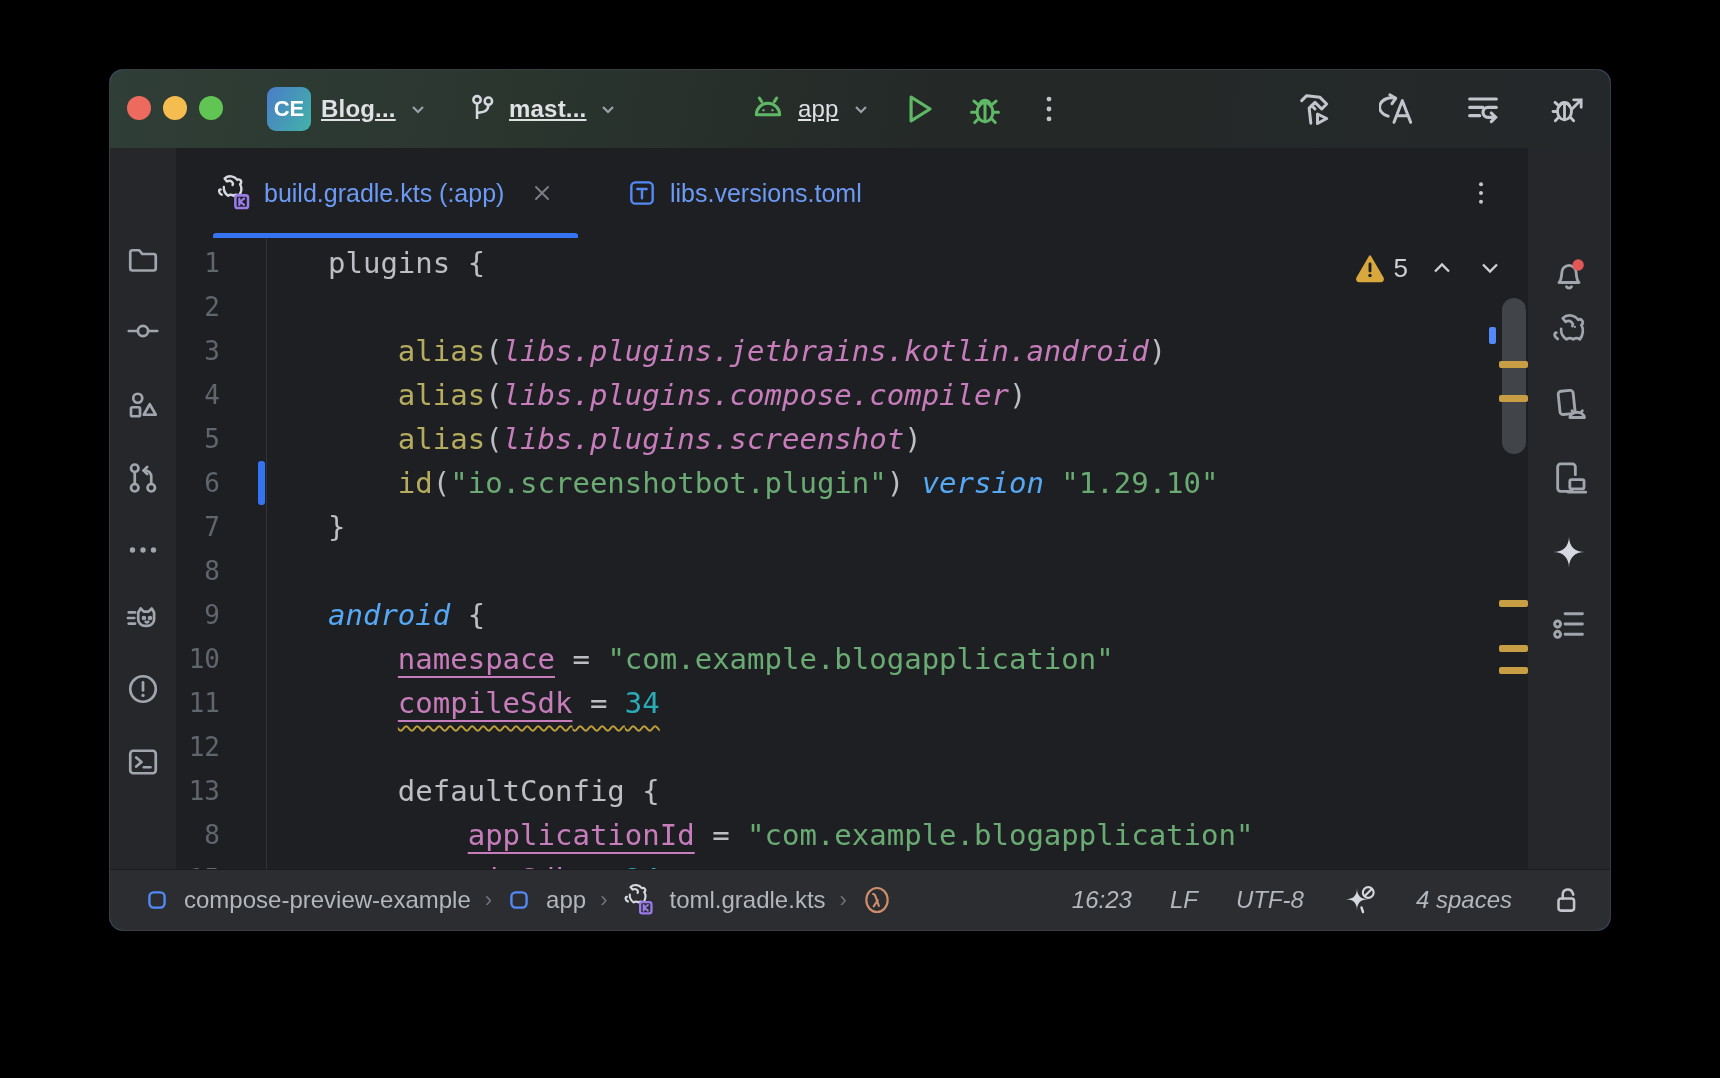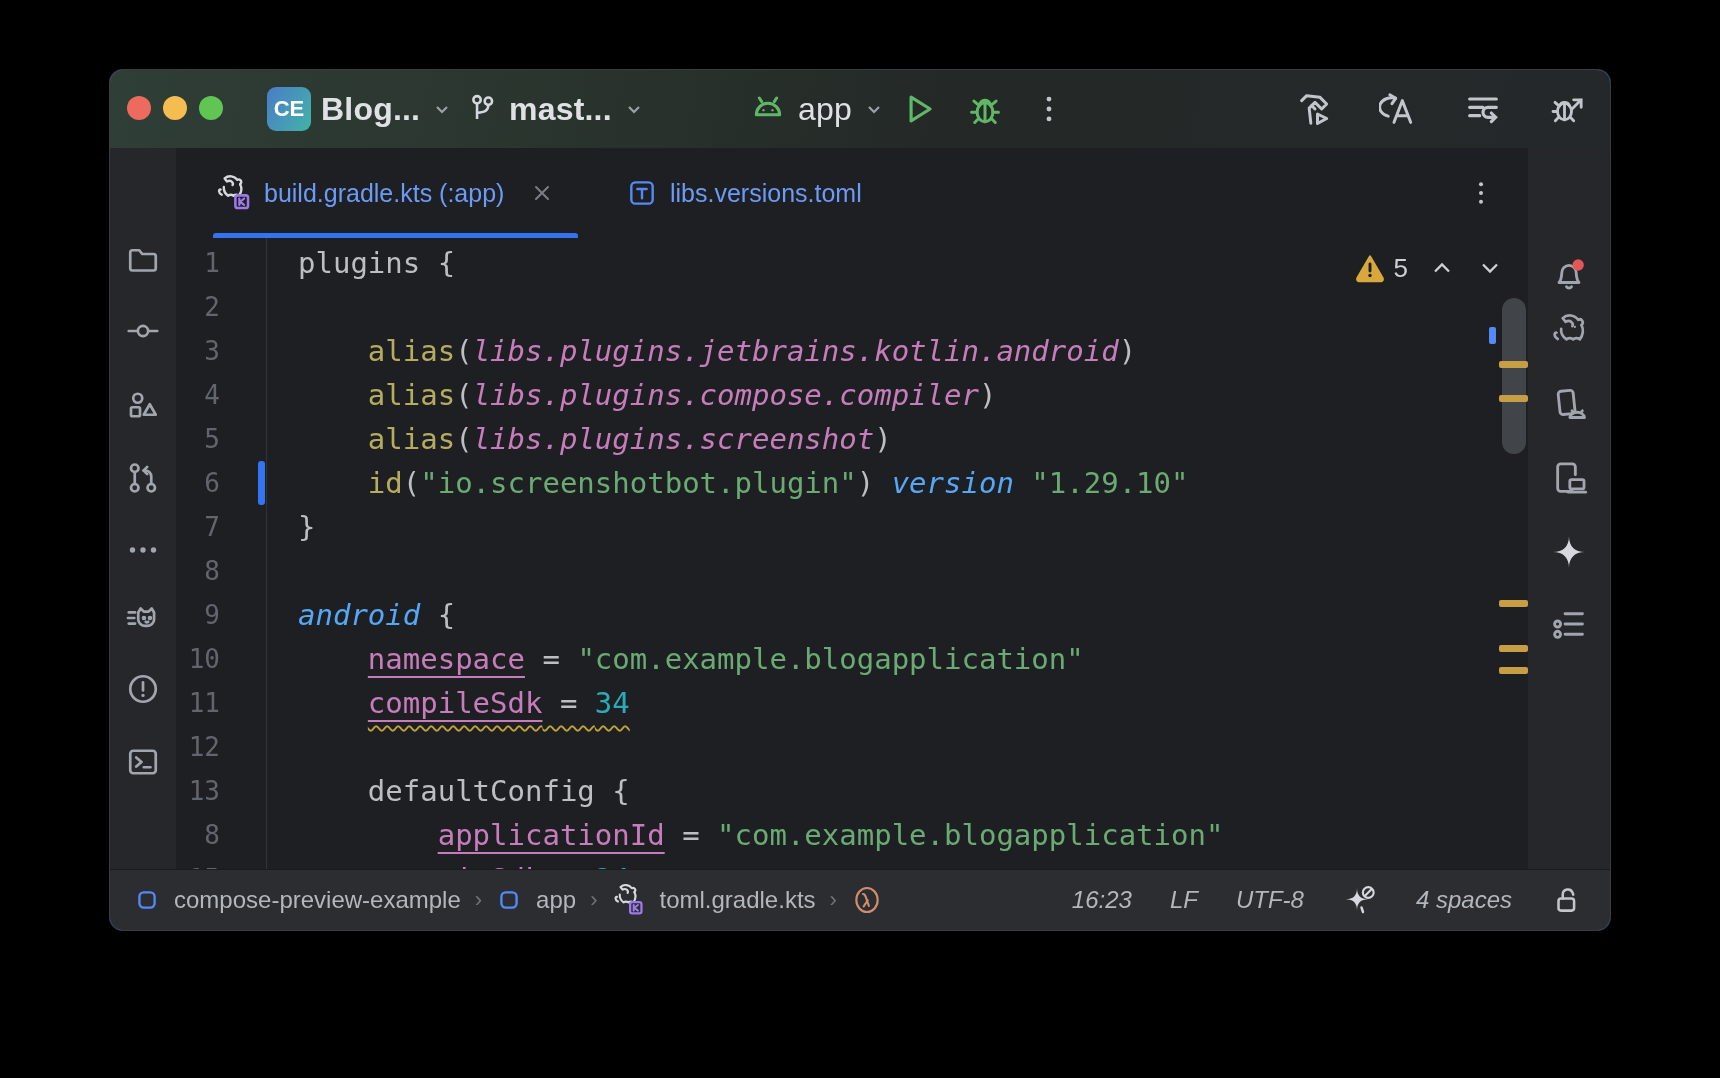--- a/index.html
+++ b/index.html
@@ -5,21 +5,21 @@
   html,body{margin:0;padding:0;background:#000;width:1720px;height:1078px;overflow:hidden;
     font-family:"Liberation Sans","DejaVu Sans",sans-serif;}
   .win{position:absolute;left:110px;top:70px;width:1500px;height:860px;background:#3b82f6;
     border-radius:13px;overflow:hidden;box-shadow:0 0 0 1px #3a3d41;}
   
   .titlebar{position:absolute;left:0;top:0;width:100%;height:78px;
     background:linear-gradient(100deg,#2f3e36 0%,#2a352e 28%,#242927 55%,#24282a 100%);}
   .traffic{position:absolute;top:26px;width:24px;height:24px;border-radius:50%;}
   .t-red{left:17px;background:#EC6A5E;} .t-yellow{left:53px;background:#F5BD4F;} .t-green{left:89px;background:#61C554;}
   .tb-group{position:absolute;top:0;height:78px;display:flex;align-items:center;gap:10px;color:#DFE1E5;}
-  .tb-label{font-size:32px;font-weight:700;letter-spacing:.2px;}
+  .tb-label{font-size:24px;font-weight:700;letter-spacing:.2px;text-decoration:underline;}
   .tb-label.normal{font-weight:500;}
   .proj-icon{width:44px;height:44px;border-radius:9px;background:linear-gradient(120deg,#4a7cc9,#42b3a7);
     display:flex;align-items:center;justify-content:center;color:#fff;font-size:22px;font-weight:700;}
   .icon{display:inline-flex;align-items:center;justify-content:center;}
   
   .tabbar{position:absolute;left:66px;top:78px;right:82px;height:90px;background:#1E1F22;
     border-bottom:1px solid #2d2f33;}
   .tab{position:absolute;top:0;height:90px;display:flex;align-items:center;gap:12px;}
   .tab-label{font-size:25px;color:#6C9BF5;}
   .tab-underline{position:absolute;left:-1px;bottom:-2px;width:365px;height:7px;background:#3574F0;border-radius:3px;}
@@ -28,41 +28,41 @@
   .strip.left{left:0;top:78px;bottom:60px;width:66px;border-right:1px solid #2d2f33;}
   .strip.right{right:0;top:78px;bottom:60px;width:82px;border-left:1px solid #2d2f33;}
   .strip-icon{position:absolute;left:50%;transform:translate(-50%,-50%);width:40px;height:40px;
     display:flex;align-items:center;justify-content:center;}
   
   .editor{position:absolute;left:66px;top:168px;right:82px;bottom:60px;background:#1E1F22;overflow:hidden;}
   .gutter-divider{position:absolute;left:90px;top:0;bottom:0;width:1px;background:#303337;}
   .code-lines{position:absolute;left:0;top:3px;right:0;font-family:"DejaVu Sans Mono","Liberation Mono",monospace;}
   .code-row{display:flex;height:44px;align-items:center;}
   .ln{flex:0 0 44px;text-align:right;font-size:26px;color:#61656D;}
-  .code{margin-left:78px;font-size:29px;white-space:pre;}
+  .code{margin-left:108px;font-size:29px;white-space:pre;}
   .tok-p{color:#BCBEC4}
   .tok-f{color:#B6AC5F}
   .tok-r{color:#C77DBB;font-style:italic}
   .tok-u{color:#C77DBB;text-decoration:underline;text-underline-offset:7px;text-decoration-thickness:2px;}
   .tok-s{color:#6AAB73}
   .tok-k{color:#56A8F5;font-style:italic}
   .tok-n{color:#2AACB8}
   .wave{text-decoration:underline wavy #C0A23B;text-underline-offset:12px;text-decoration-thickness:2px;}
   .change-bar{position:absolute;left:82px;top:223px;width:7px;height:44px;background:#3574F0;border-radius:3px;}
   .insp-widget{position:absolute;top:14px;right:24px;display:flex;align-items:center;gap:20px;}
   .insp-count{font-size:26px;color:#CED0D6;}
   .scroll-thumb{position:absolute;right:2px;top:60px;width:24px;height:156px;background:#45484D;border-radius:12px;opacity:.9;}
   .mark{position:absolute;border-radius:2px;}
   .mark.yellow{right:0;width:29px;height:7px;background:#C79E44;}
   .mark.blue{width:7px;height:17px;background:#548AF7;}
   
   .statusbar{position:absolute;left:0;bottom:0;width:100%;height:60px;background:#2B2D30;
     border-top:1px solid #1A1B1E;display:flex;align-items:center;justify-content:space-between;
     color:#B2B6BD;font-size:24px;}
-  .crumbs{display:flex;align-items:center;gap:14px;padding-left:24px;text-align:right;}
+  .crumbs{display:flex;align-items:center;gap:14px;padding-left:34px;text-align:right;}
   .crumb-sep{color:#6F737A;font-size:22px;}
   .status-right{display:flex;align-items:center;gap:38px;padding-right:26px;font-style:italic;}
   svg{display:block;}
 </style>
 </head>
 <body>
 
 <div class="win">
 
   <div class="titlebar">

